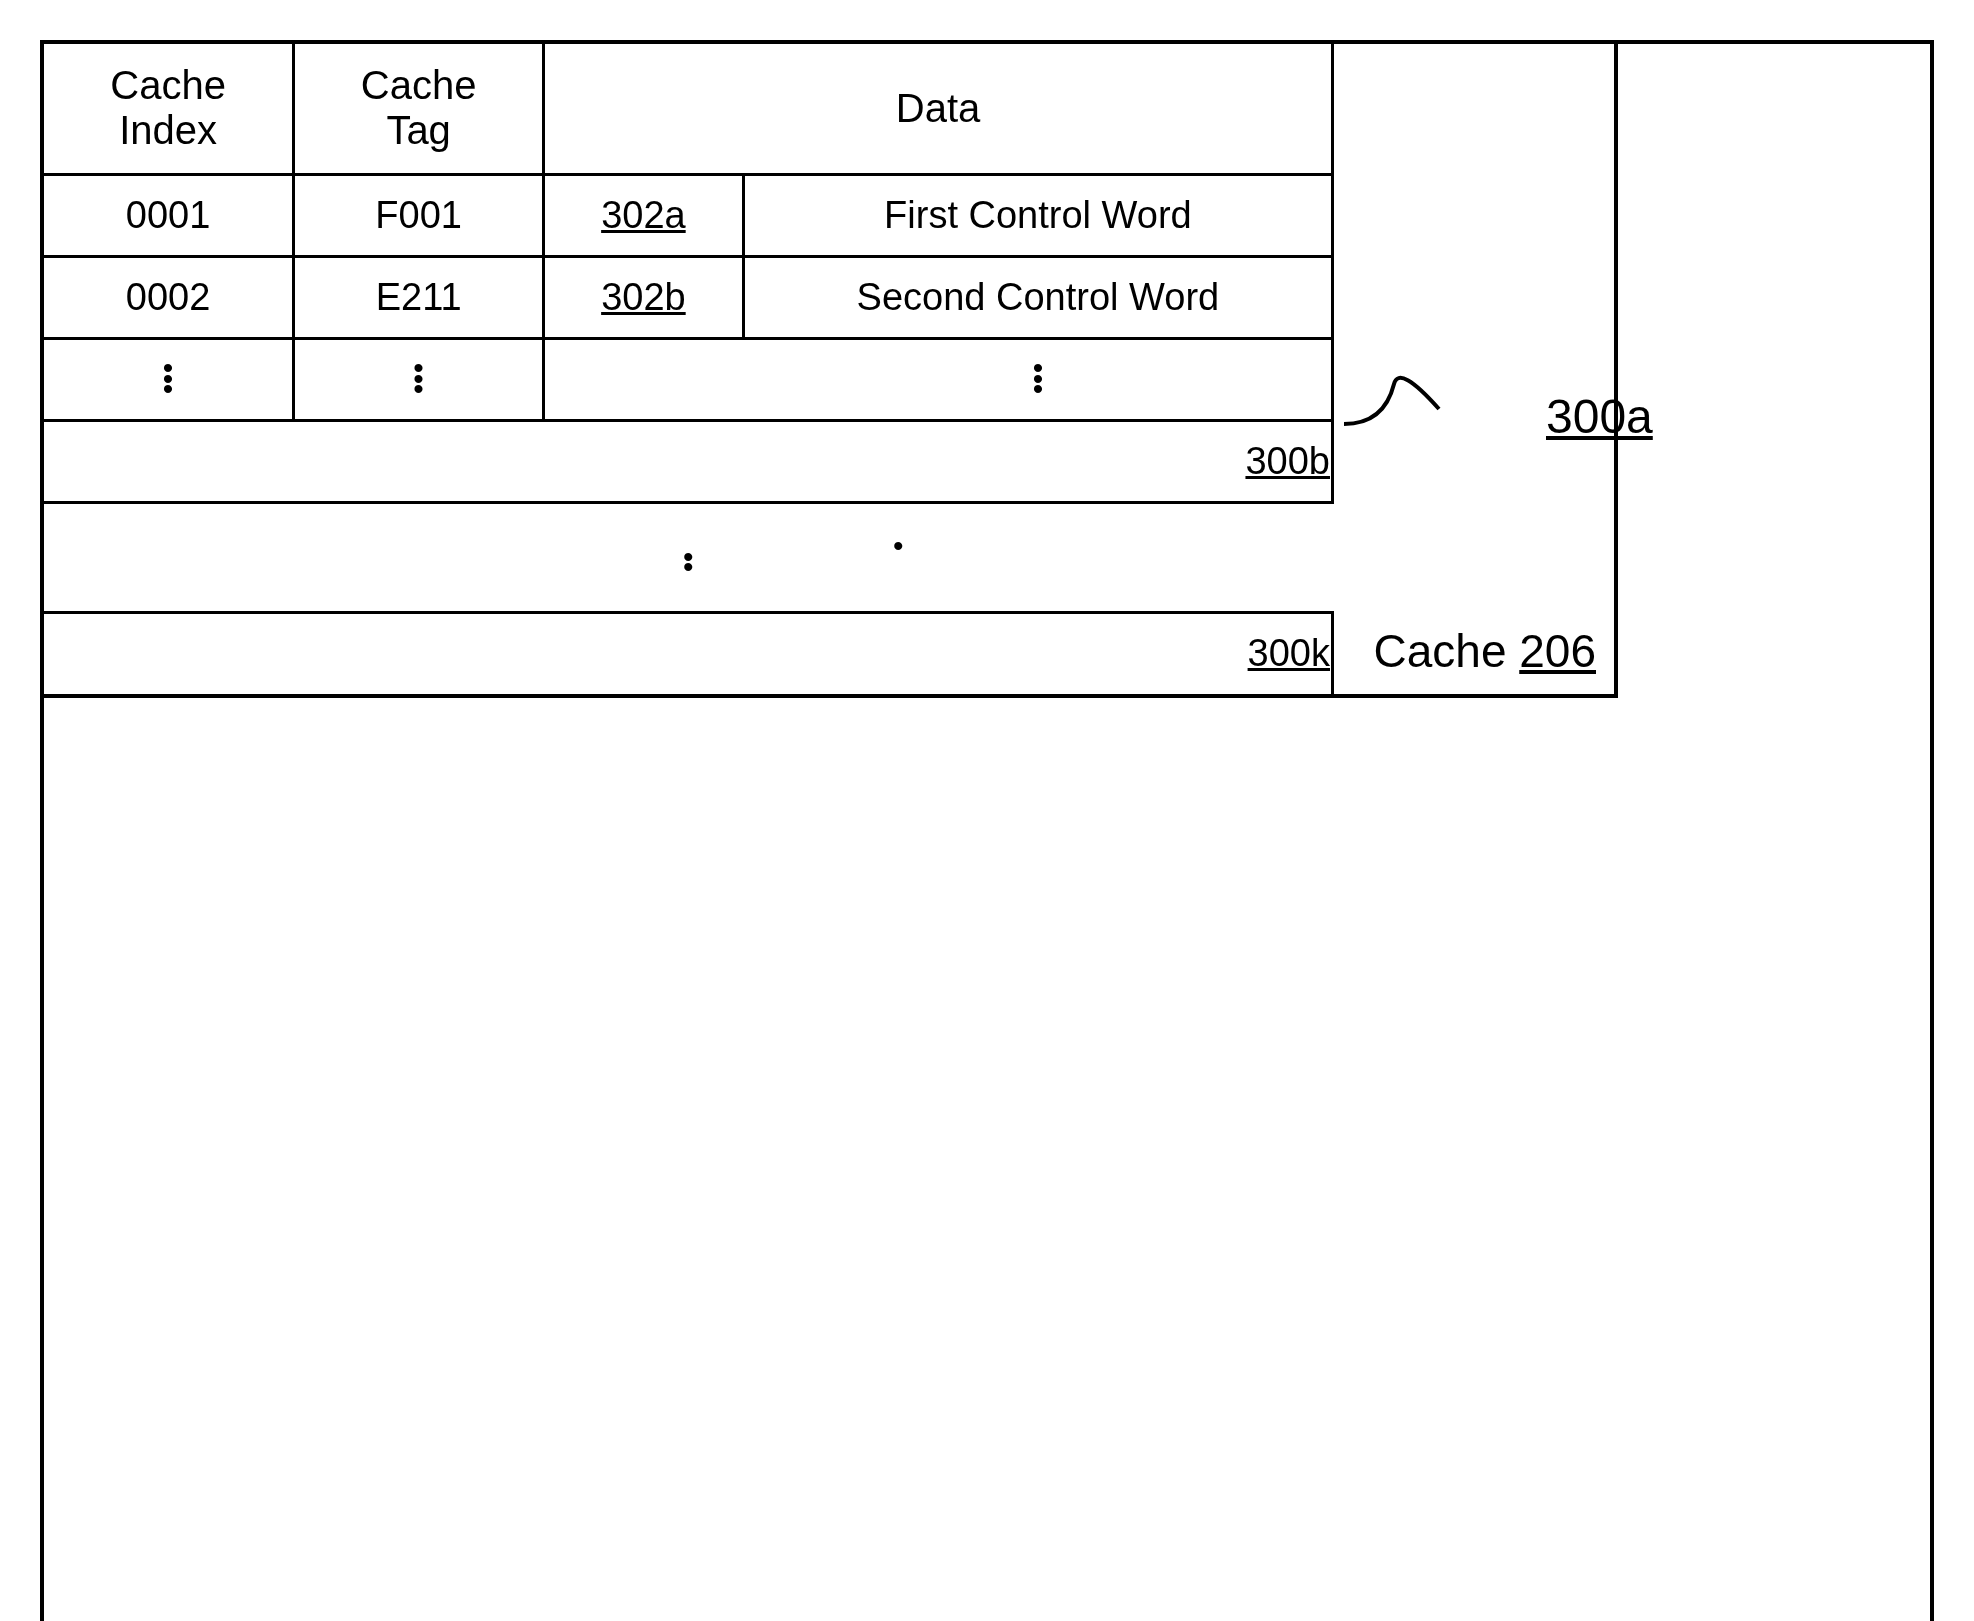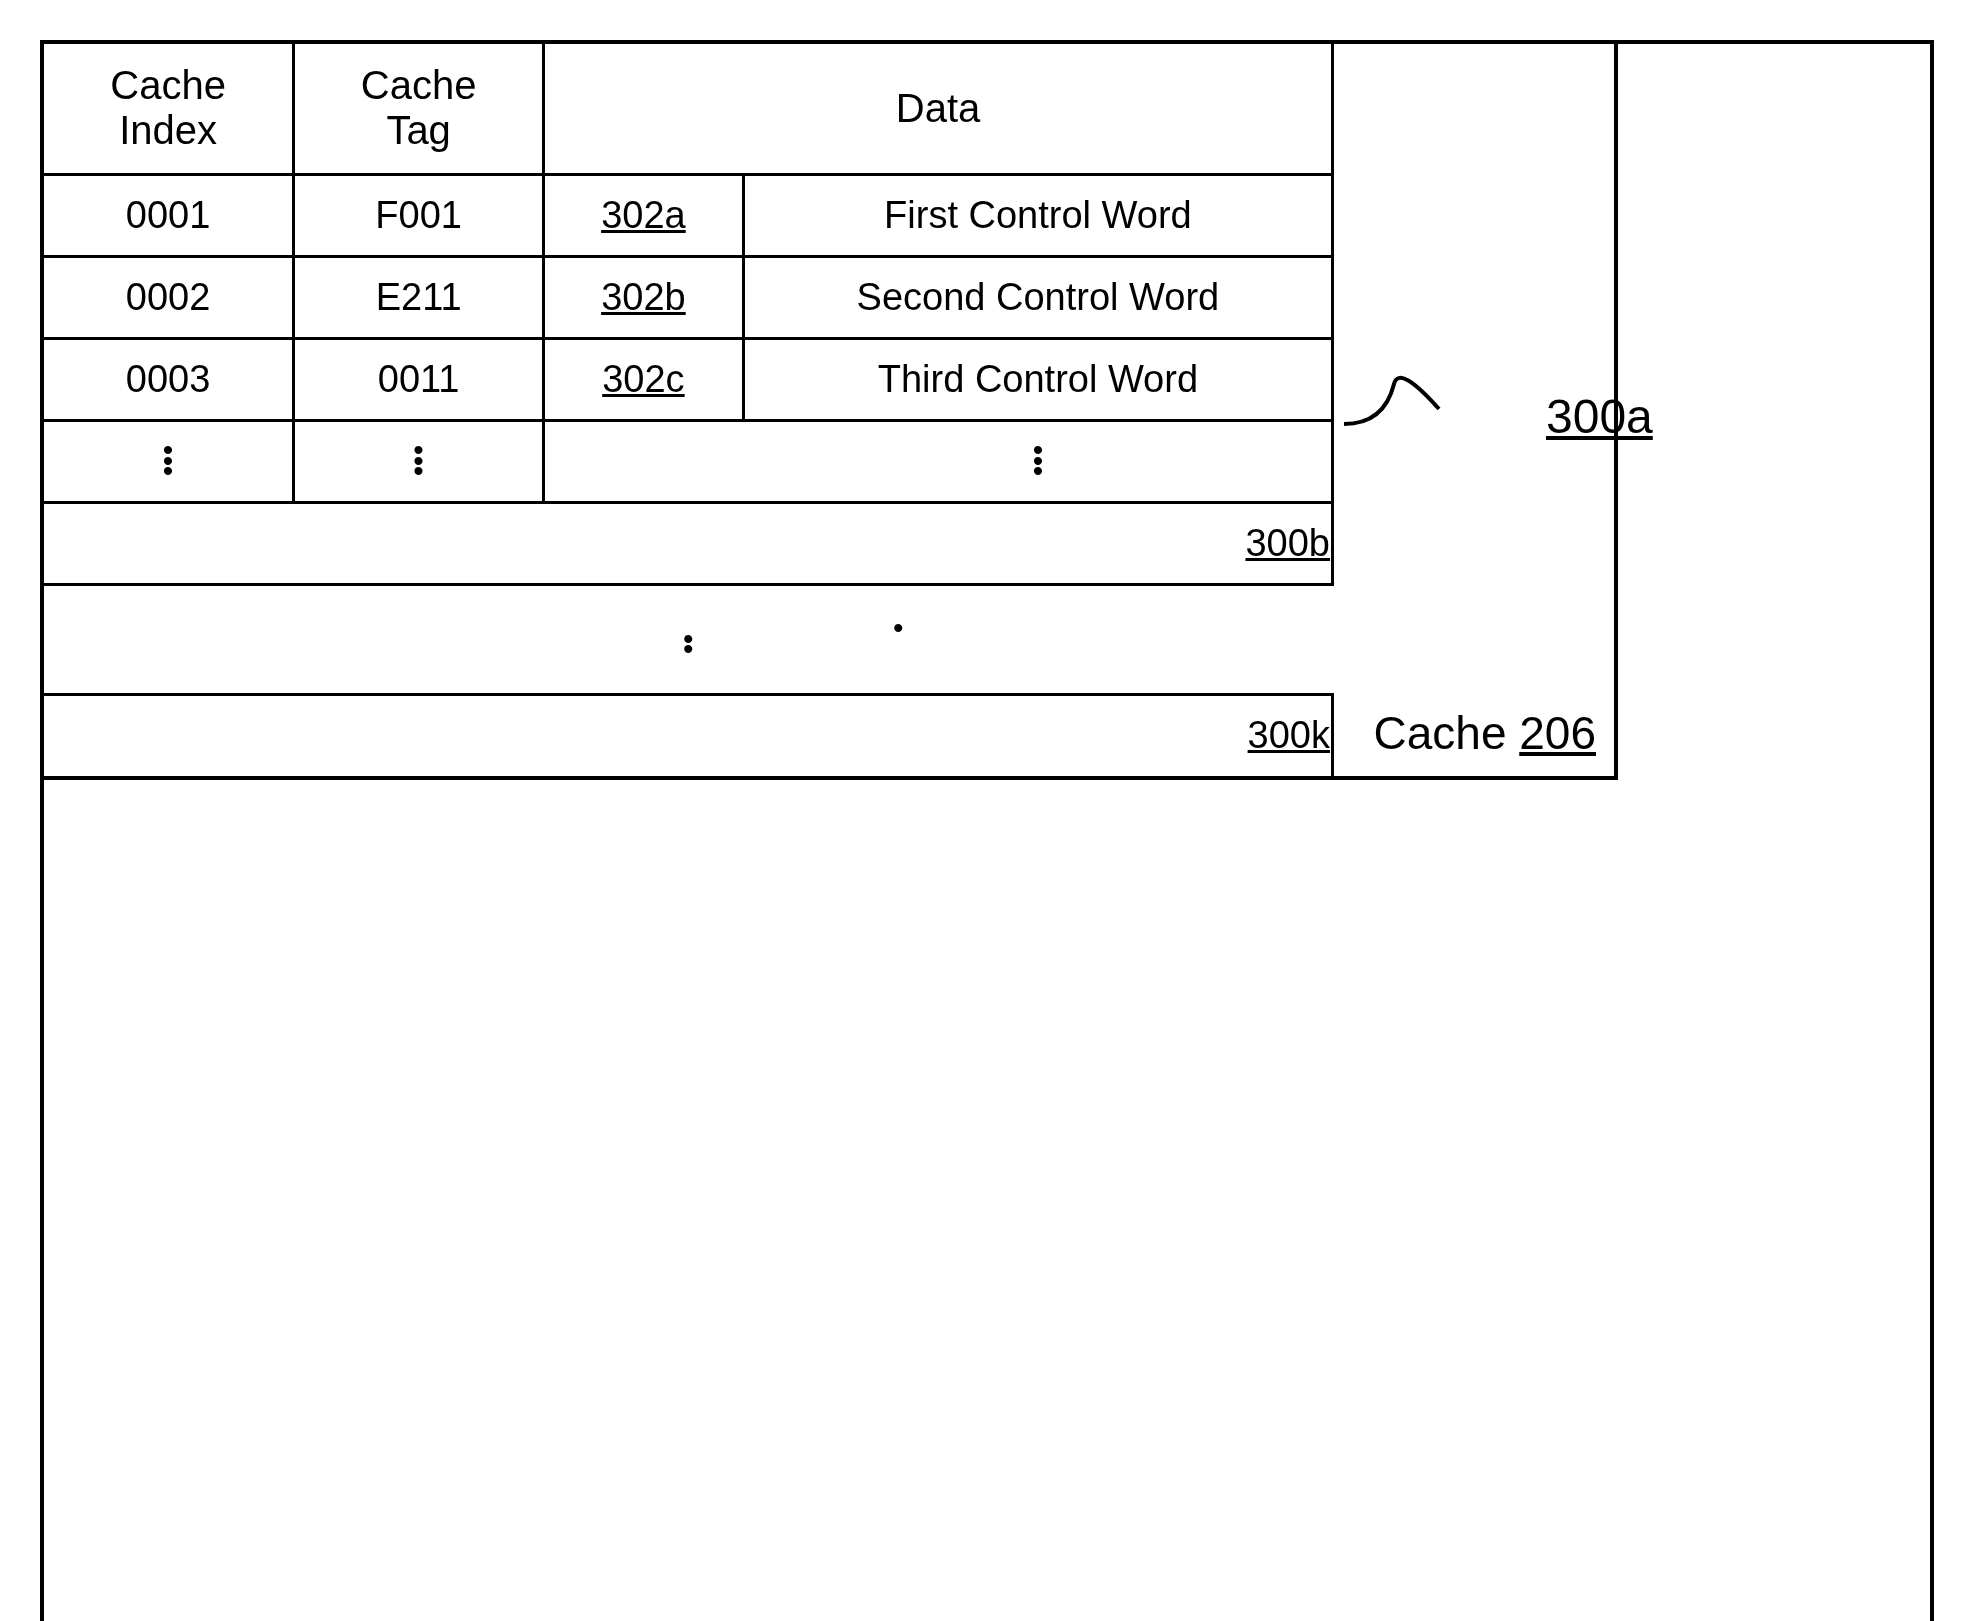--- a/index.html
+++ b/index.html
@@ -114,26 +114,20 @@
         <td class="ref"><span>302a</span></td>
         <td class="desc">First Control Word</td>
       </tr>
       <tr>
         <td class="idx">0002</td>
         <td class="tag">E211</td>
         <td class="ref"><span>302b</span></td>
         <td class="desc">Second Control Word</td>
       </tr>
       <tr>
-        <td class="idx">0003</td>
-        <td class="tag">0011</td>
-        <td class="ref"><span>302c</span></td>
-        <td class="desc">Third Control Word</td>
-      </tr>
-      <tr>
         <td class="idx vdots">•<br>•<br>•</td>
         <td class="tag vdots">•<br>•<br>•</td>
         <td class="ref" style="border-right:3px solid transparent"></td>
         <td class="desc vdots">•<br>•<br>•</td>
       </tr>
       <tr class="fullrow">
         <td colspan="4" class="ref-center"><span>300b</span></td>
       </tr>
       <tr class="gap-row">
         <td colspan="4" class="vdots" style="border-bottom:3px solid #000; height:110px;"><span style="margin-left:420px">•<br>•<br>•</span></td>

